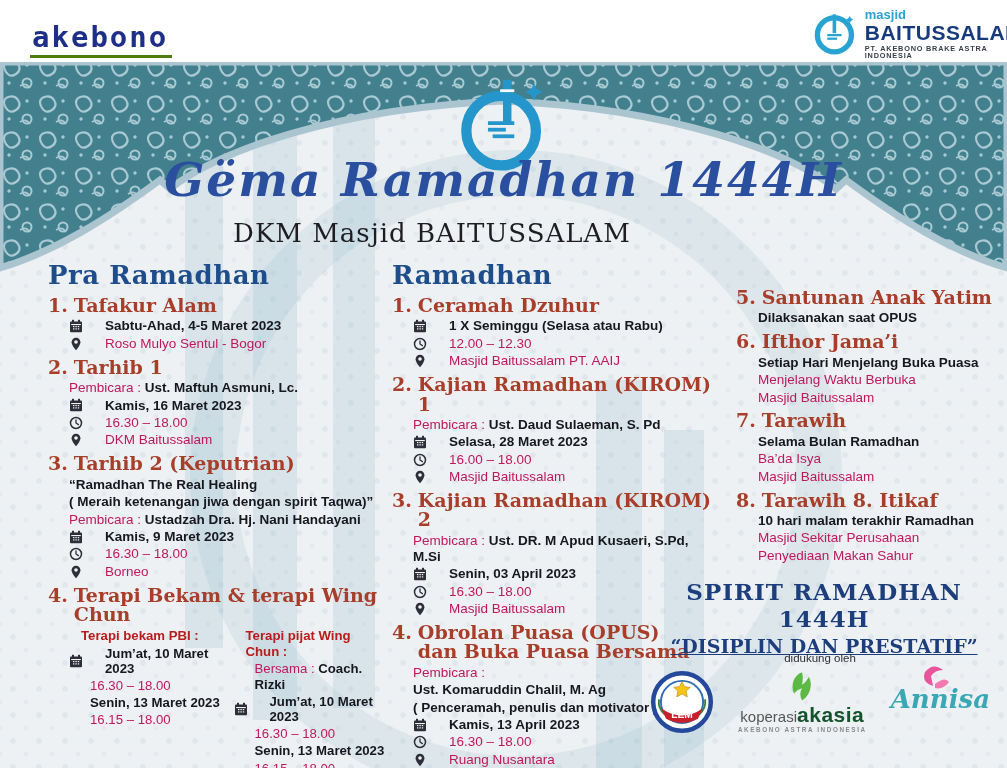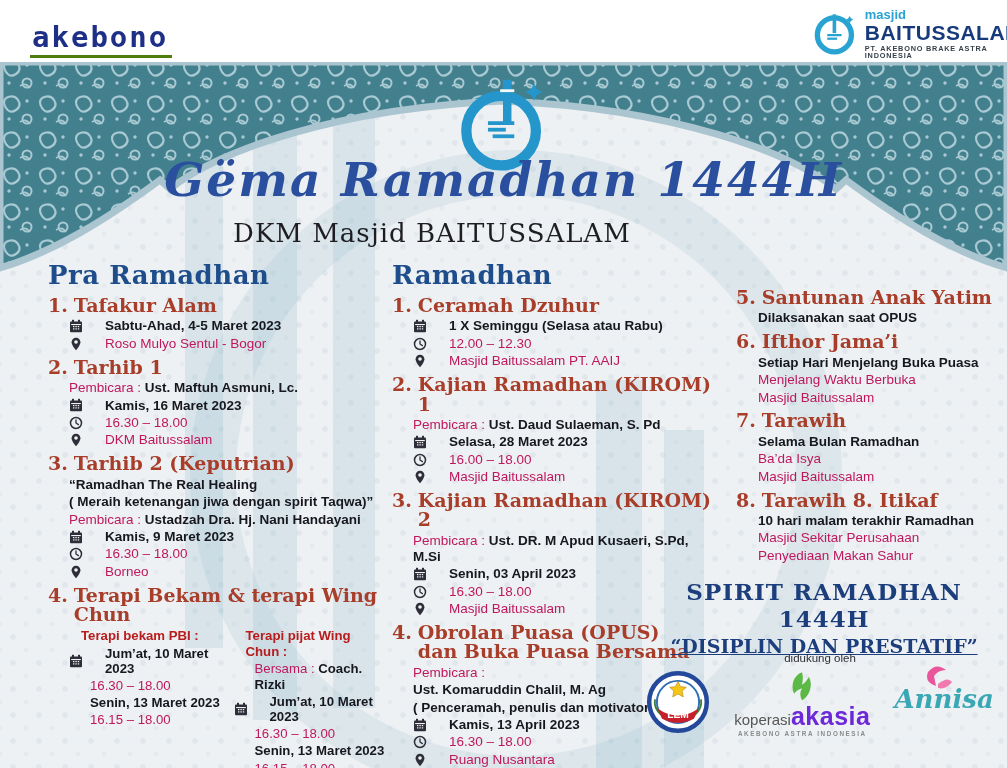--- a/index.html
+++ b/index.html
@@ -78,21 +78,21 @@
     font-family:"DejaVu Serif",serif;font-weight:bold;color:#1c3e7c;
   }
   .spirit .l1{font-size:23px;letter-spacing:1px;}
   .spirit .l2{font-size:19px;margin-top:3px;text-decoration:underline;}
   .footer{position:absolute;z-index:5;left:640px;top:652px;width:360px;text-align:center;}
   .supported{font-size:11.5px;color:#2e2e34;margin-bottom:6px;}
   .logos{display:flex;align-items:flex-start;justify-content:center;gap:24px;}
   .akasia{display:flex;flex-direction:column;align-items:center;line-height:1;}
   .akasia .words{white-space:nowrap;}
   .akasia .kop{font-size:15px;color:#555;}
-  .akasia .aks{font-size:25px;font-weight:bold;color:#6d28d9;letter-spacing:.5px;}
+  .akasia .aks{font-size:21px;font-weight:bold;color:#14532d;letter-spacing:.5px;}
   .akasia .subtxt{font-size:6.3px;letter-spacing:1.6px;color:#8a8a8a;margin-top:2px;font-weight:bold;}
   .annisa{position:relative;font-family:"DejaVu Serif",serif;font-style:italic;
           font-size:26px;color:#3aa7b5;font-weight:bold;padding-top:14px;}
   .annisa .swirl{position:absolute;top:-6px;left:26px;}
 </style>
 </head>
 <body>
 
 <svg width="0" height="0" style="position:absolute" aria-hidden="true">
   <defs>

